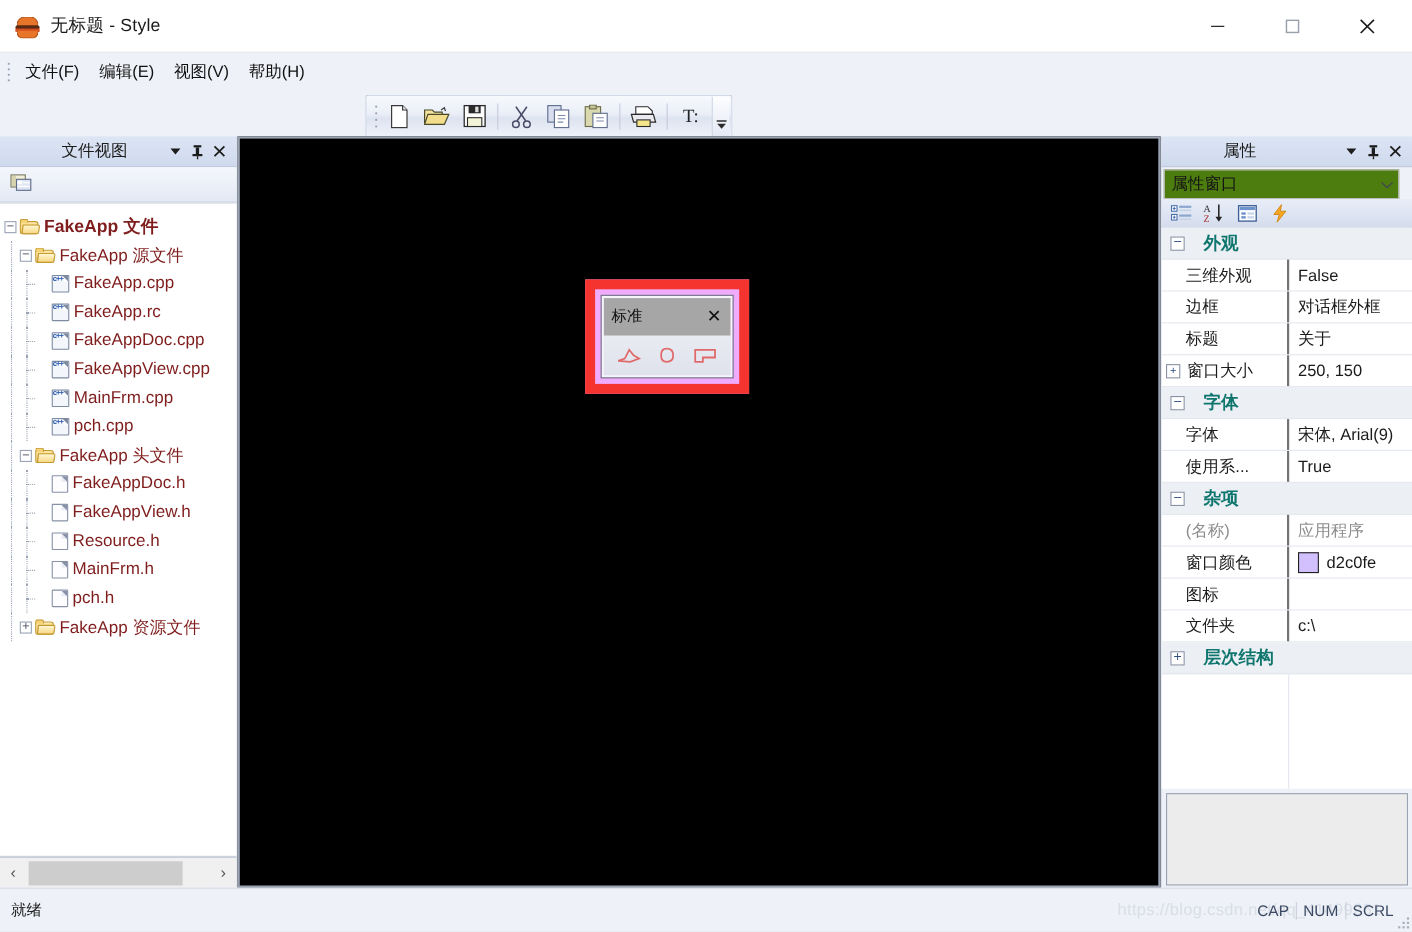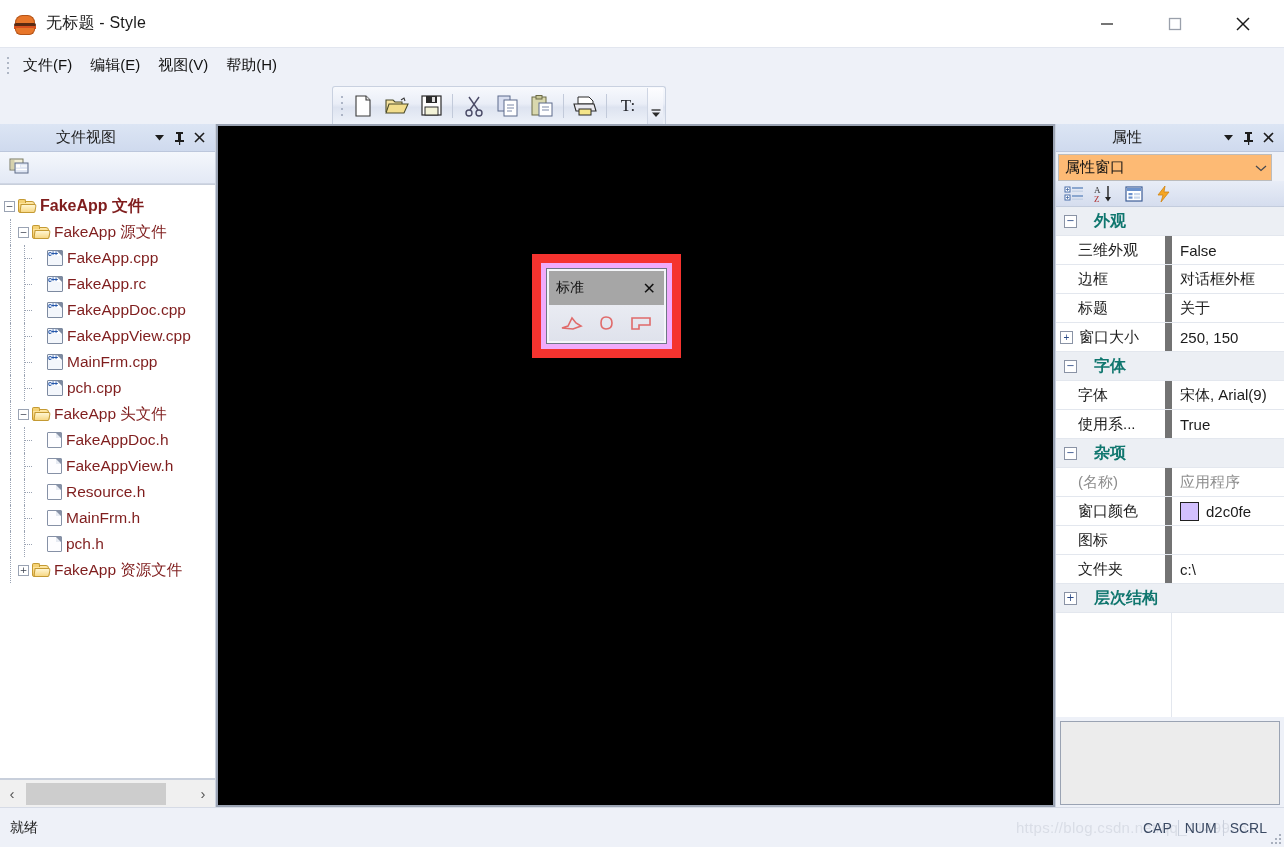--- a/index.html
+++ b/index.html
@@ -250,21 +250,21 @@
 
   
   .right-panel {
     width: 229px; flex: 0 0 229px;
     display: flex; flex-direction: column;
     background: #eef1f8;
     border-left: 1px solid #ccd3e0;
   }
   .combo {
     height: 27px; flex: 0 0 27px; margin: 2px 12px 0 2px;
-    background: #fdba74; border: 1px solid #bcbcbc;
+    background: #4d7c0f; border: 1px solid #bcbcbc;
     display: flex; align-items: center; padding: 0 4px 0 6px;
   }
   .combo .v { flex: 1; font-size: 15px; color: #151515; }
   .combo .c { color: #444; font-size: 12px; }
   .prop-toolbar {
     height: 26px; flex: 0 0 26px;
     background: linear-gradient(to bottom,#e8edf7,#d5ddee);
     display: flex; align-items: center; gap: 4px; padding-left: 5px;
     border-bottom: 1px solid #c3ccdd;
   }
@@ -282,21 +282,21 @@
     font-family:"DejaVu Sans", sans-serif;
   }
   .cat-row .cname { font-size: 16px; color: #0f766e; font-weight: bold; padding-left: 17px; }
   .prop-row {
     height: 29px; display: flex; align-items: stretch;
     border-bottom: 1px solid #e3e7ee;
   }
   .prop-row .pk {
     width: 116px; flex: 0 0 116px; display:flex; align-items:center;
     padding-left: 22px; font-size: 15px; color: #1b1b1b;
-    border-right: 7px solid #737373;
+    border-right: 2px solid #737373;
   }
   .prop-row .pk.with-exp { padding-left: 4px; gap: 6px; }
   .prop-row .pv {
     flex: 1; display:flex; align-items:center; padding-left: 8px;
     font-size: 15px; color: #1b1b1b; gap: 7px;
   }
   .prop-row .pk.dim, .prop-row .pv.dim { color: #8d8d8d; }
   .swatch { width: 19px; height: 19px; border: 1px solid #202020; flex: 0 0 19px; }
   .grid-empty { display: flex; height: 116px; }
   .grid-empty .c1 { width: 116px; flex: 0 0 116px; border-right: 1px solid #e3e7ee; }

